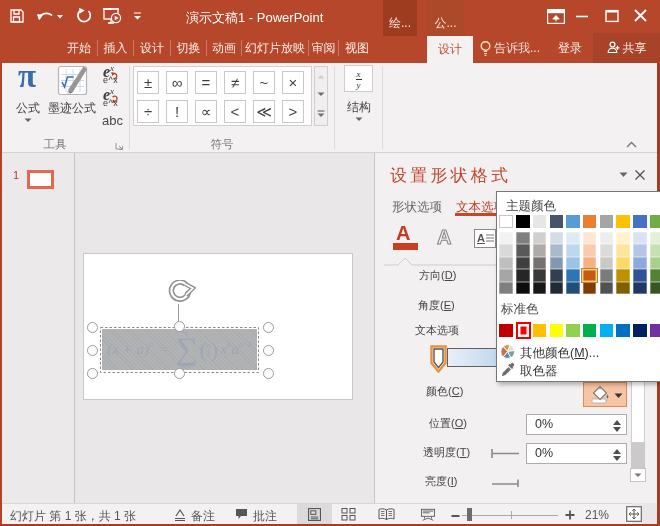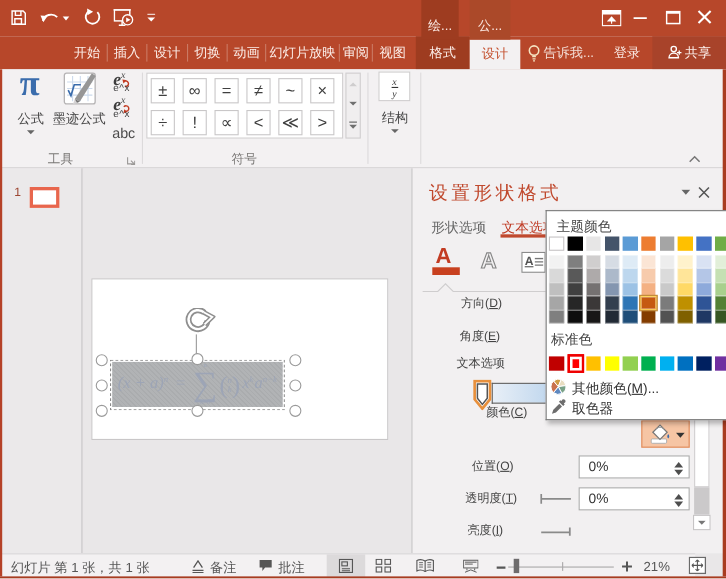--- a/index.html
+++ b/index.html
@@ -60,20 +60,21 @@
   <svg class="abs" style="left:103px;top:8px" width="20" height="17" viewBox="0 0 20 17">
         <rect x="1" y="1" width="14" height="10" fill="none" stroke="#fff" stroke-width="1.3"></rect>
         <path d="M0 1h16M8 11v4M5 15h6" stroke="#fff" stroke-width="1.3"></path>
         <circle cx="13" cy="10" r="4.6" fill="#b7472a" stroke="#fff" stroke-width="1.2"></circle>
         <path d="M11.7 7.8 l4 2.2 -4 2.2z" fill="#fff"></path>
       </svg>
   <svg class="abs" style="left:133px;top:12px" width="9" height="8" viewBox="0 0 9 8">
         <path d="M1 1h7" stroke="#fff" stroke-width="1"></path>
         <path d="M1 4 l3.5 3.5 L8 4z" fill="#fff"></path>
       </svg>
+  <div id="title-text">演示文稿1 - PowerPoint</div>
   <div class="ctxhdr" style="left:383px;width:34px;background:#9e3c20;">绘...</div>
   <div class="ctxhdr" style="left:427px;width:37px;background:#ab4929;">公...</div>
   <svg class="abs" style="left:547px;top:9px" width="18" height="15" viewBox="0 0 18 15">
         <rect x="0.6" y="0.6" width="16.8" height="13.8" fill="none" stroke="#fff" stroke-width="1.2"></rect>
         <rect x="0.6" y="0.6" width="16.8" height="3.6" fill="#fff"></rect>
         <path d="M9 12.5 V8 M5.8 10 L9 6.6 12.2 10z" fill="#fff" stroke="#fff" stroke-width="1"></path>
       </svg>
   <svg class="abs" style="left:575px;top:15px" width="14" height="3" viewBox="0 0 14 3">
         <path d="M1 1.5h12" stroke="#fff" stroke-width="1.6"></path>
       </svg>
@@ -95,21 +96,20 @@
   <div class="tabsep" style="left:170px"></div>
   <div class="tab" style="left:171px;width:35px;">切换</div>
   <div class="tabsep" style="left:206px"></div>
   <div class="tab" style="left:207px;width:34px;">动画</div>
   <div class="tabsep" style="left:241px"></div>
   <div class="tab" style="left:242px;width:66px;">幻灯片放映</div>
   <div class="tabsep" style="left:308px"></div>
   <div class="tab" style="left:309px;width:29px;">审阅</div>
   <div class="tabsep" style="left:338px"></div>
   <div class="tab" style="left:339px;width:36px;">视图</div>
-  <div class="tab" style="left:378px;width:49px;background:#9e3c20;">格式</div>
   <div class="tab" style="left:427px;width:46px;top:3px;height:27px;line-height:27px;background:#f3f1f2;color:#c4502e;">设计</div>
   <svg class="abs" style="left:479px;top:7px" width="13" height="17" viewBox="0 0 13 17">
         <circle cx="6.5" cy="6" r="4.3" fill="none" stroke="#f5e3c0" stroke-width="1.4"></circle>
         <path d="M4.8 11.5h3.4M5.1 13.5h2.8M5.6 15.3h1.8" stroke="#f5e3c0" stroke-width="1.2"></path>
       </svg>
   <div class="tab" style="left:494px;width:52px;color:#f3ddd5;text-align:left;">告诉我...</div>
   <div class="tab" style="left:553px;width:34px;">登录</div>
   <div class="tab" style="left:593px;width:67px;background:#a8432a;"><svg style="vertical-align:-2px;margin-right:3px" width="13" height="13" viewBox="0 0 13 13">
           <circle cx="5.5" cy="3.6" r="2.4" fill="none" stroke="#fff" stroke-width="1.2"></circle>
           <path d="M1.2 11.5 a4.3 4.3 0 0 1 8.6 0z" fill="none" stroke="#fff" stroke-width="1.2"></path>
@@ -278,21 +278,21 @@
       </svg>
   <div class="prow" style="left:44px;top:115px;">方向(<u>D</u>)</div>
   <div class="prow" style="left:43px;top:145px;">角度(<u>E</u>)</div>
   <div class="prow" style="left:40px;top:170px;">文本选项</div>
 
   <div class="abs" style="left:72px;top:195px;width:50px;height:19px;border:1px solid #5f5f5f;border-right:none;background:linear-gradient(to right,#e8eff7,#c2d8ee);"></div>
   <svg class="abs" style="left:55px;top:192px" width="17" height="28" viewBox="0 0 17 28">
         <path d="M1.5 1.5 h14 v16.5 l-7 8.5 -7-8.5z" fill="#fff" stroke="#e8903c" stroke-width="2.4"></path>
         <path d="M4 4 h9 v13 l-4.5 5.6 -4.5-5.6z" fill="#fff" stroke="#555" stroke-width="1.4"></path>
       </svg>
-  <div class="prow" style="left:51px;top:214px;margin-left:16px;">颜色(<u>C</u>)</div>
+  <div class="prow" style="left:51px;top:231px;">颜色(<u>C</u>)</div>
 
   <div class="abs" style="left:208px;top:229px;width:44px;height:25px;background:#f6c5a4;border:1px solid #e08a5a;">
     <svg style="position:absolute;left:5px;top:2px" width="22" height="20" viewBox="0 0 22 20">
           <rect x="3" y="14" width="14" height="4" rx="1" fill="#fff" stroke="#b0b0b0" stroke-width="0.9"></rect>
           <path d="M4.5 8 L11 1.5 17.5 8 11 14.5z" fill="#fff" stroke="#777" stroke-width="1.1"></path>
           <path d="M7.8 4.8 a4.5 4.5 0 0 1 6.4 0" fill="none" stroke="#999" stroke-width="1"></path>
           <path d="M18.5 9.5 q1.8 2.6 0 4.1 q-1.8-1.5 0-4.1z" fill="#3a6cac"></path>
         </svg>
     <svg style="position:absolute;left:30px;top:10px" width="9" height="6" viewBox="0 0 9 6">
           <path d="M0.5 0.5 L4.5 5 L8.5 0.5z" fill="#333"></path>

